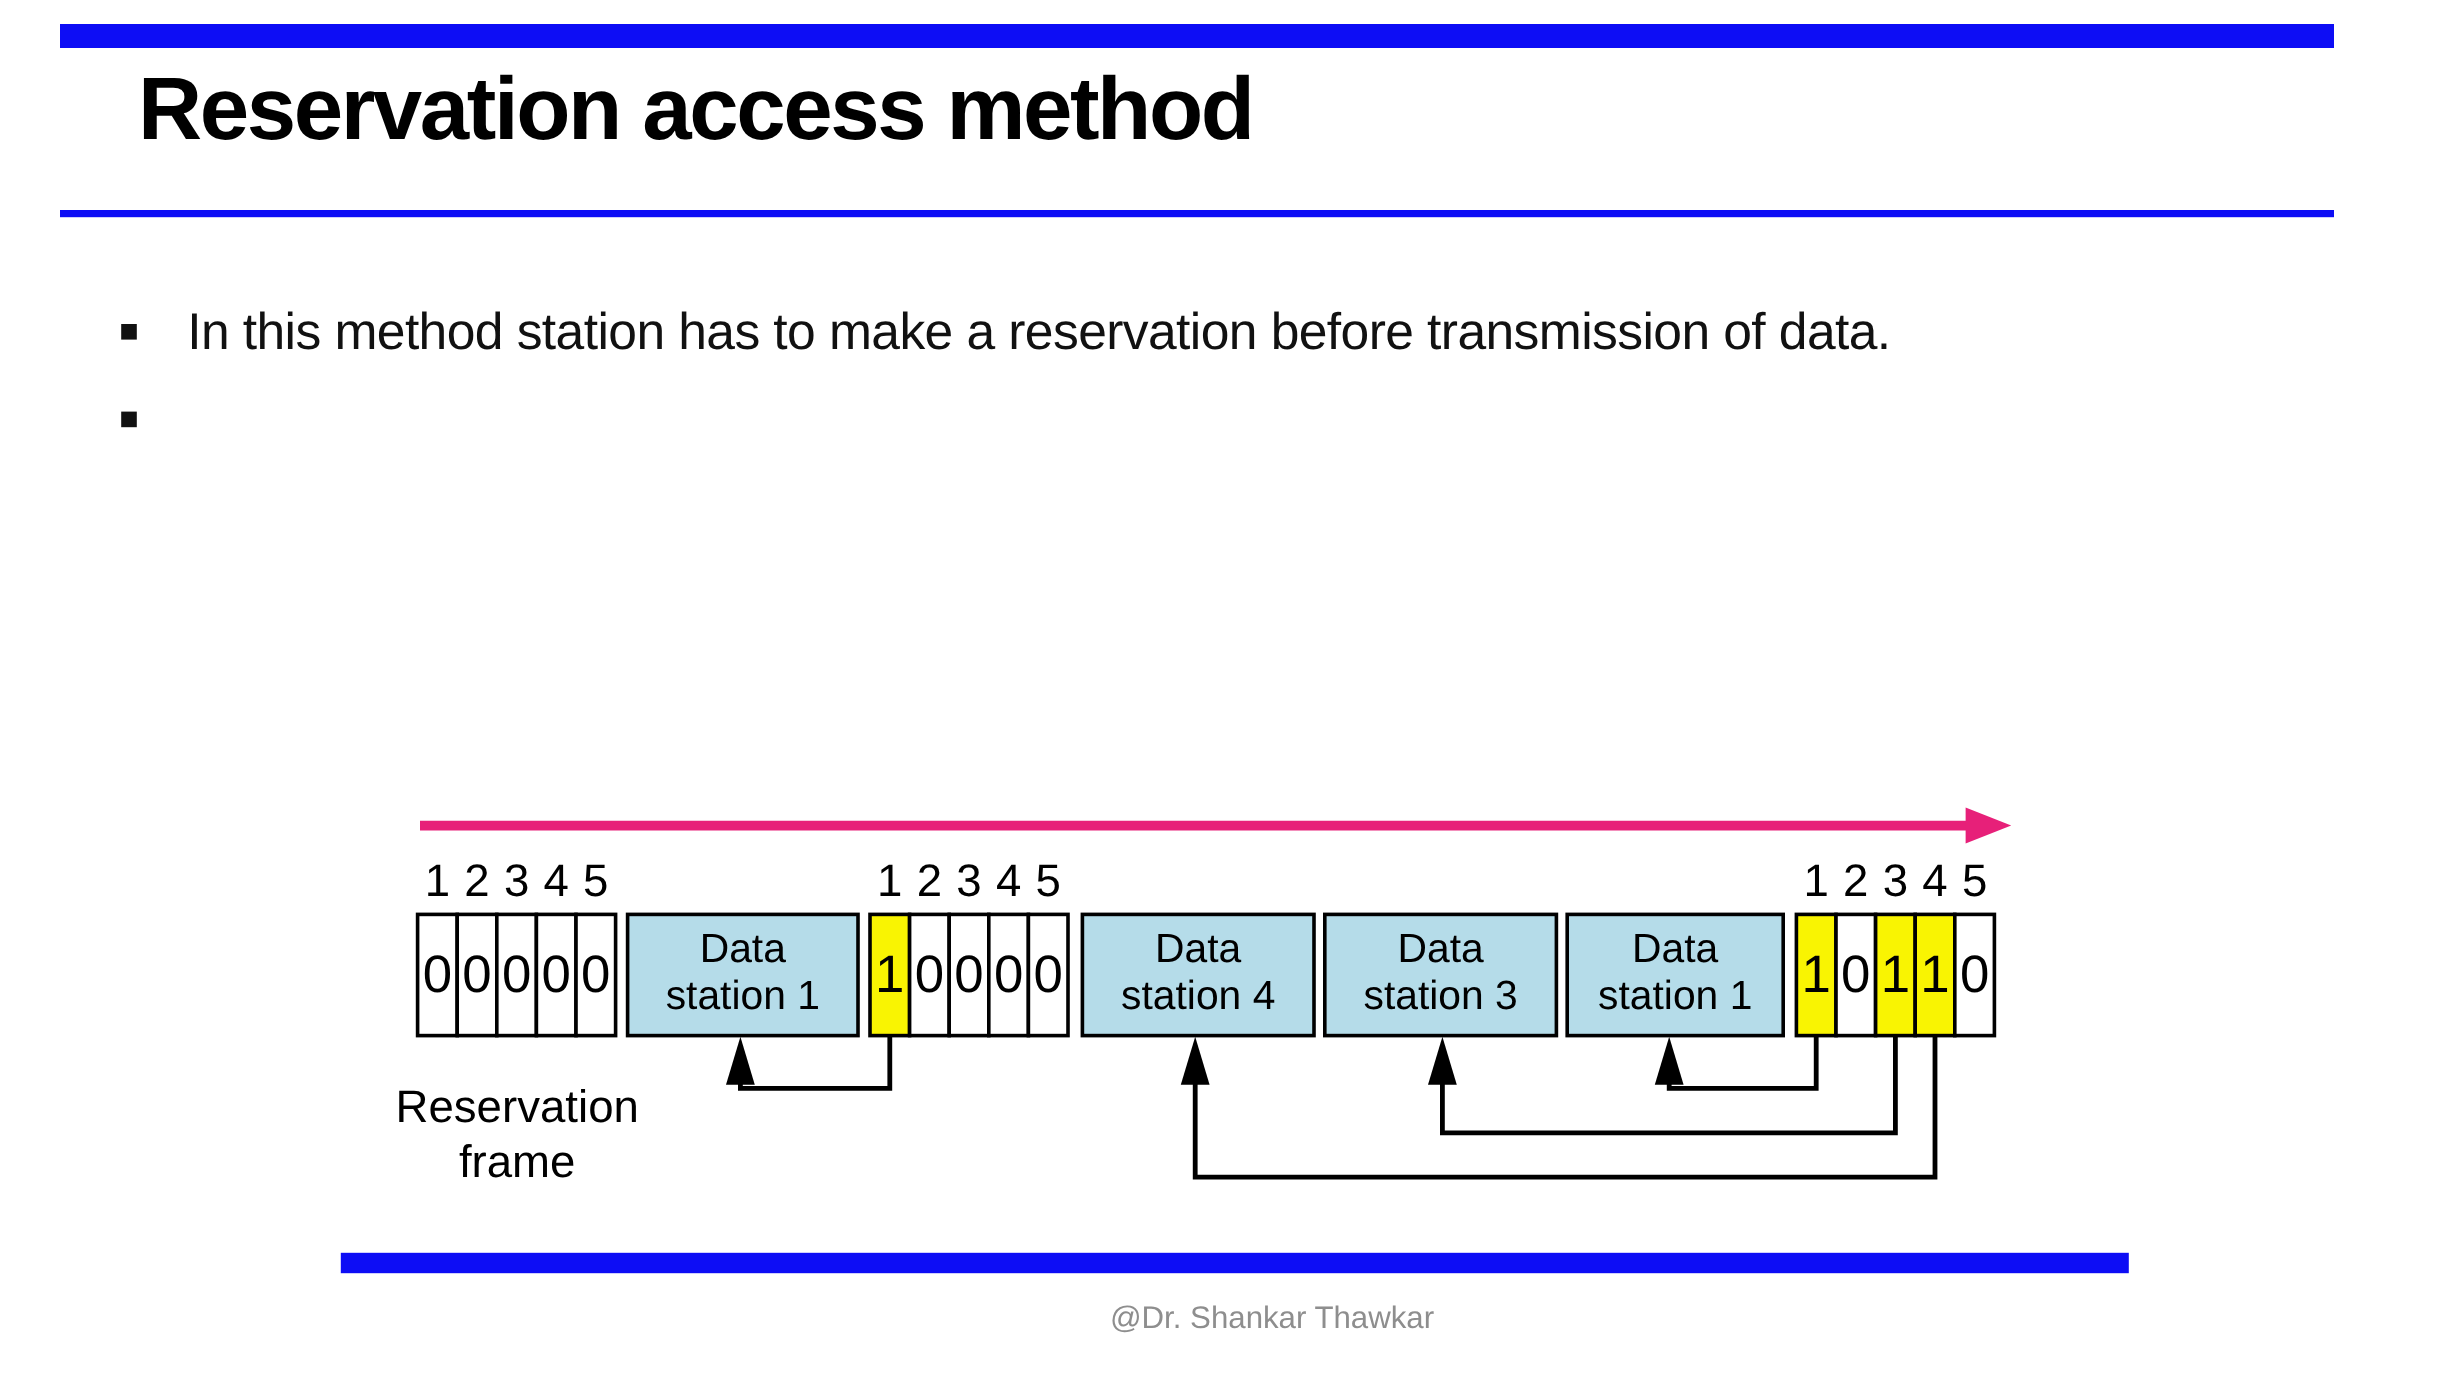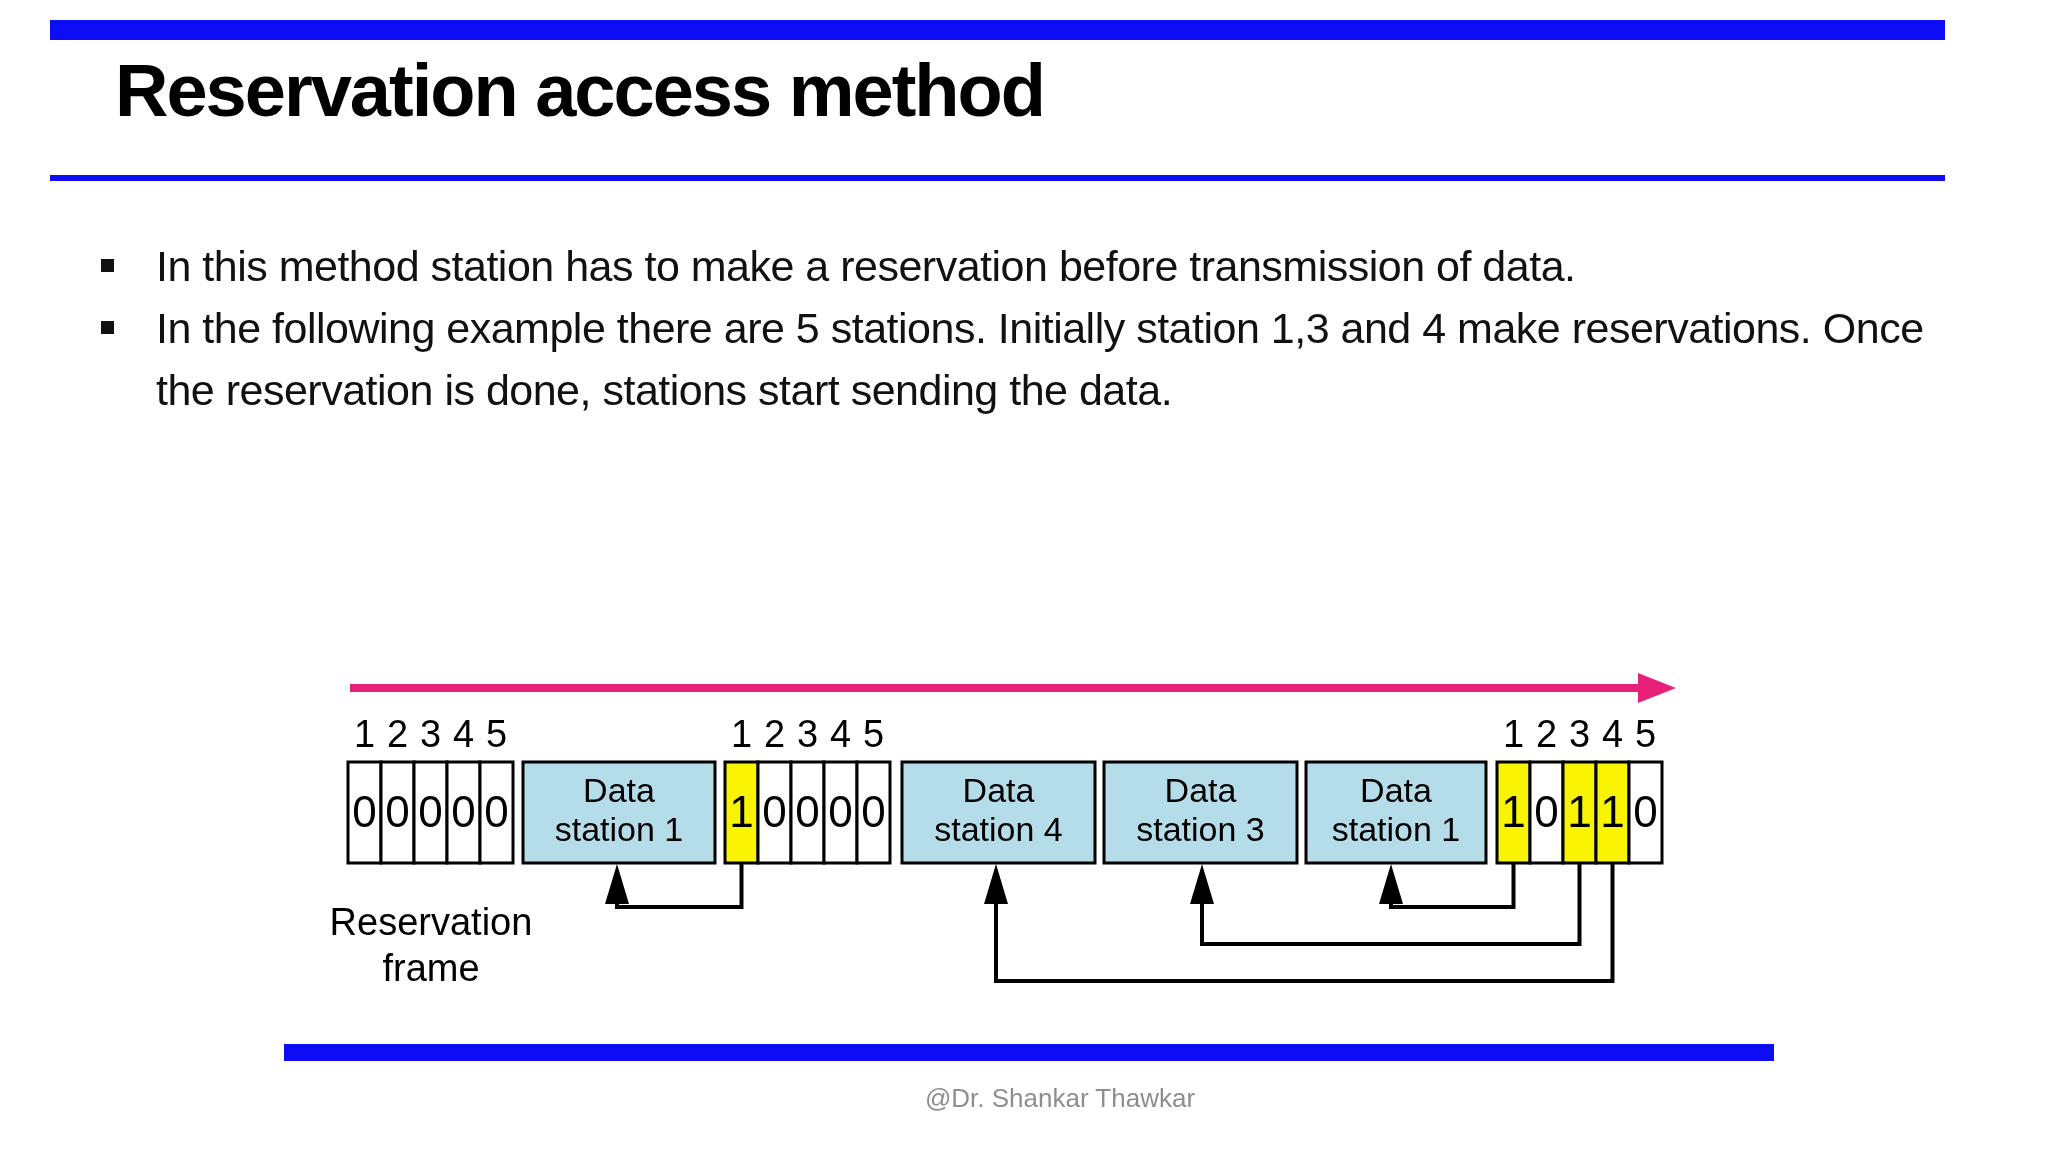--- a/index.html
+++ b/index.html
@@ -13,21 +13,21 @@
     position:absolute; left:115px; top:48px; margin:0;
     font-size:74px; font-weight:bold; letter-spacing:-2px; color:#000000;
     white-space:nowrap;
   }
   .title-underline { position:absolute; left:50px; top:175px; width:1962px; height:6px; }
   .bullets{
     position:absolute; left:99px; top:235px; width:1872px;
     margin:0; padding:0; list-style:none;
     font-size:43px; line-height:62px; letter-spacing:-0.5px; color:#111111;
   }
-  .bullets li { position:relative; padding-left:57px; }
+  .bullets li { position:relative; padding-left:57px;margin-top:11px; }
   .bullets .marker{
     position:absolute; left:2px; top:24px; width:13px; height:13px; background:#111111;
   }
   #diagram { position:absolute; left:0; top:660px; }
   .bottom-bar { position:absolute; left:284px; top:1044px; width:1490px; height:17px; }
   .footer{
     position:absolute; left:0; top:1083px; width:2048px;
     text-align:center; font-size:26px;padding-left:36px;
   }
 </style>
@@ -39,24 +39,20 @@
   <h1 class="page-title">Reservation access method</h1>
   <div class="title-underline" style="background-color: rgb(13, 13, 245);"></div>
 
   <ul class="bullets">
     <li>
       <span class="marker"></span>
       <span>In this method station has to make a reservation before transmission of data.</span>
     </li>
     <li>
       <span class="marker"></span>
-    </li>
-    <li>
-      <span class="marker"></span>
-      <span>In the following example there are 5 stations. Initially station 1,3 and 4 make reservations. Once the reservation is done, stations start sending the data.</span>
     </li>
   </ul>
 
   <svg id="diagram" width="2048" height="340" viewBox="0 0 2048 340">
       <line x1="350" y1="28" x2="1642" y2="28" stroke="#e72079" stroke-width="8"></line>
       <polygon points="1638,13 1638,43 1676,28" fill="#e72079"></polygon>
       <text x="364.5" y="87" text-anchor="middle" fill="#000" font-size="38" font-family="&quot;Liberation Sans&quot;, sans-serif" font-weight="normal">1</text>
       <rect x="348" y="102" width="33" height="101" fill="#ffffff" stroke="#000000" stroke-width="3"></rect>
       <text x="364.5" y="167" text-anchor="middle" fill="#000" font-size="44" font-family="&quot;Liberation Sans&quot;, sans-serif" font-weight="normal">0</text>
       <text x="397.5" y="87" text-anchor="middle" fill="#000" font-size="38" font-family="&quot;Liberation Sans&quot;, sans-serif" font-weight="normal">2</text>

